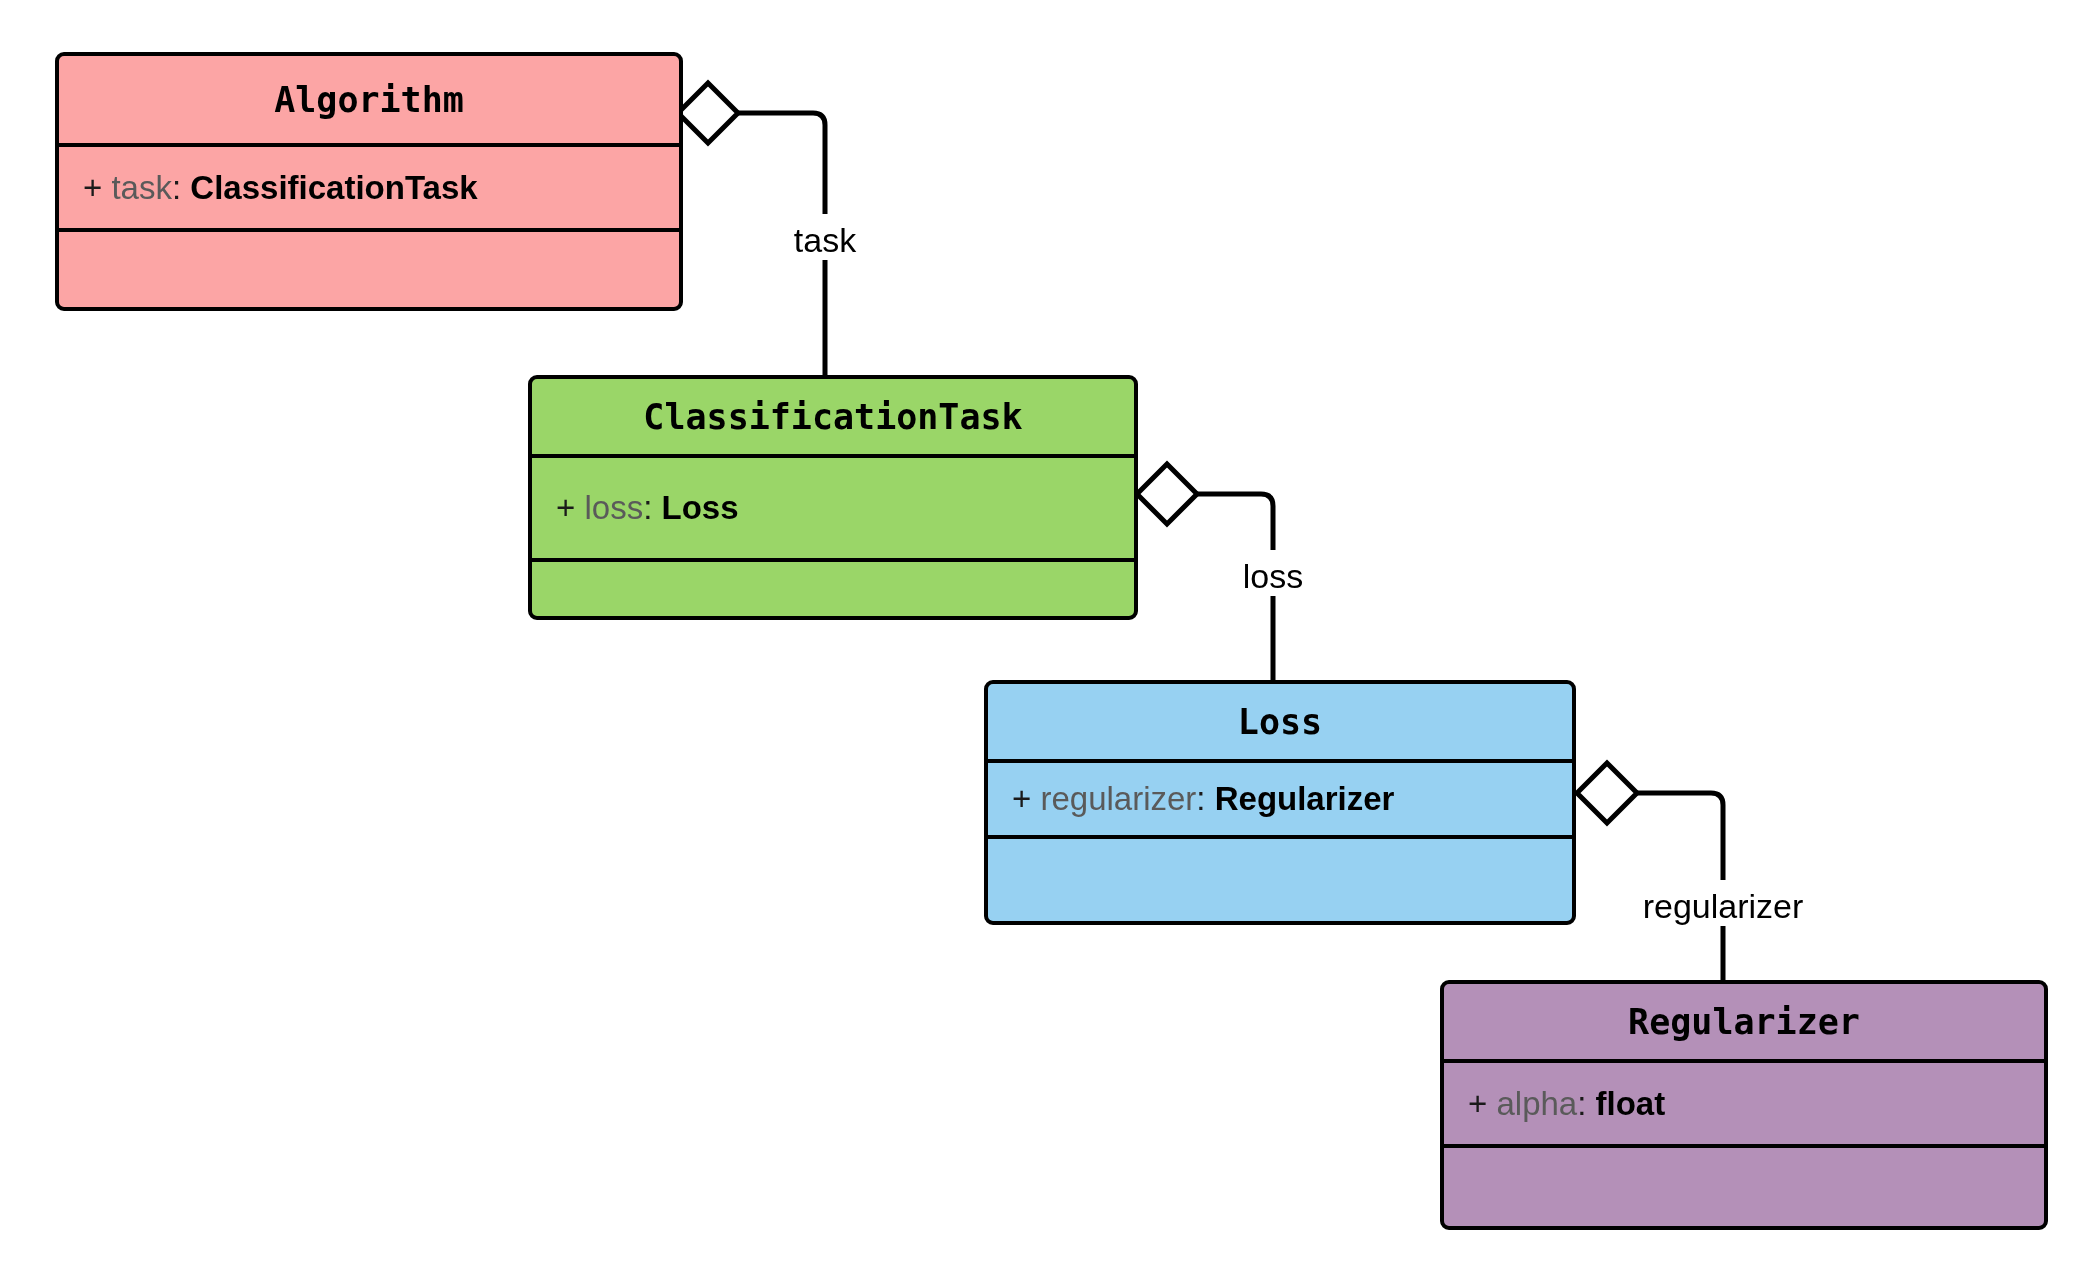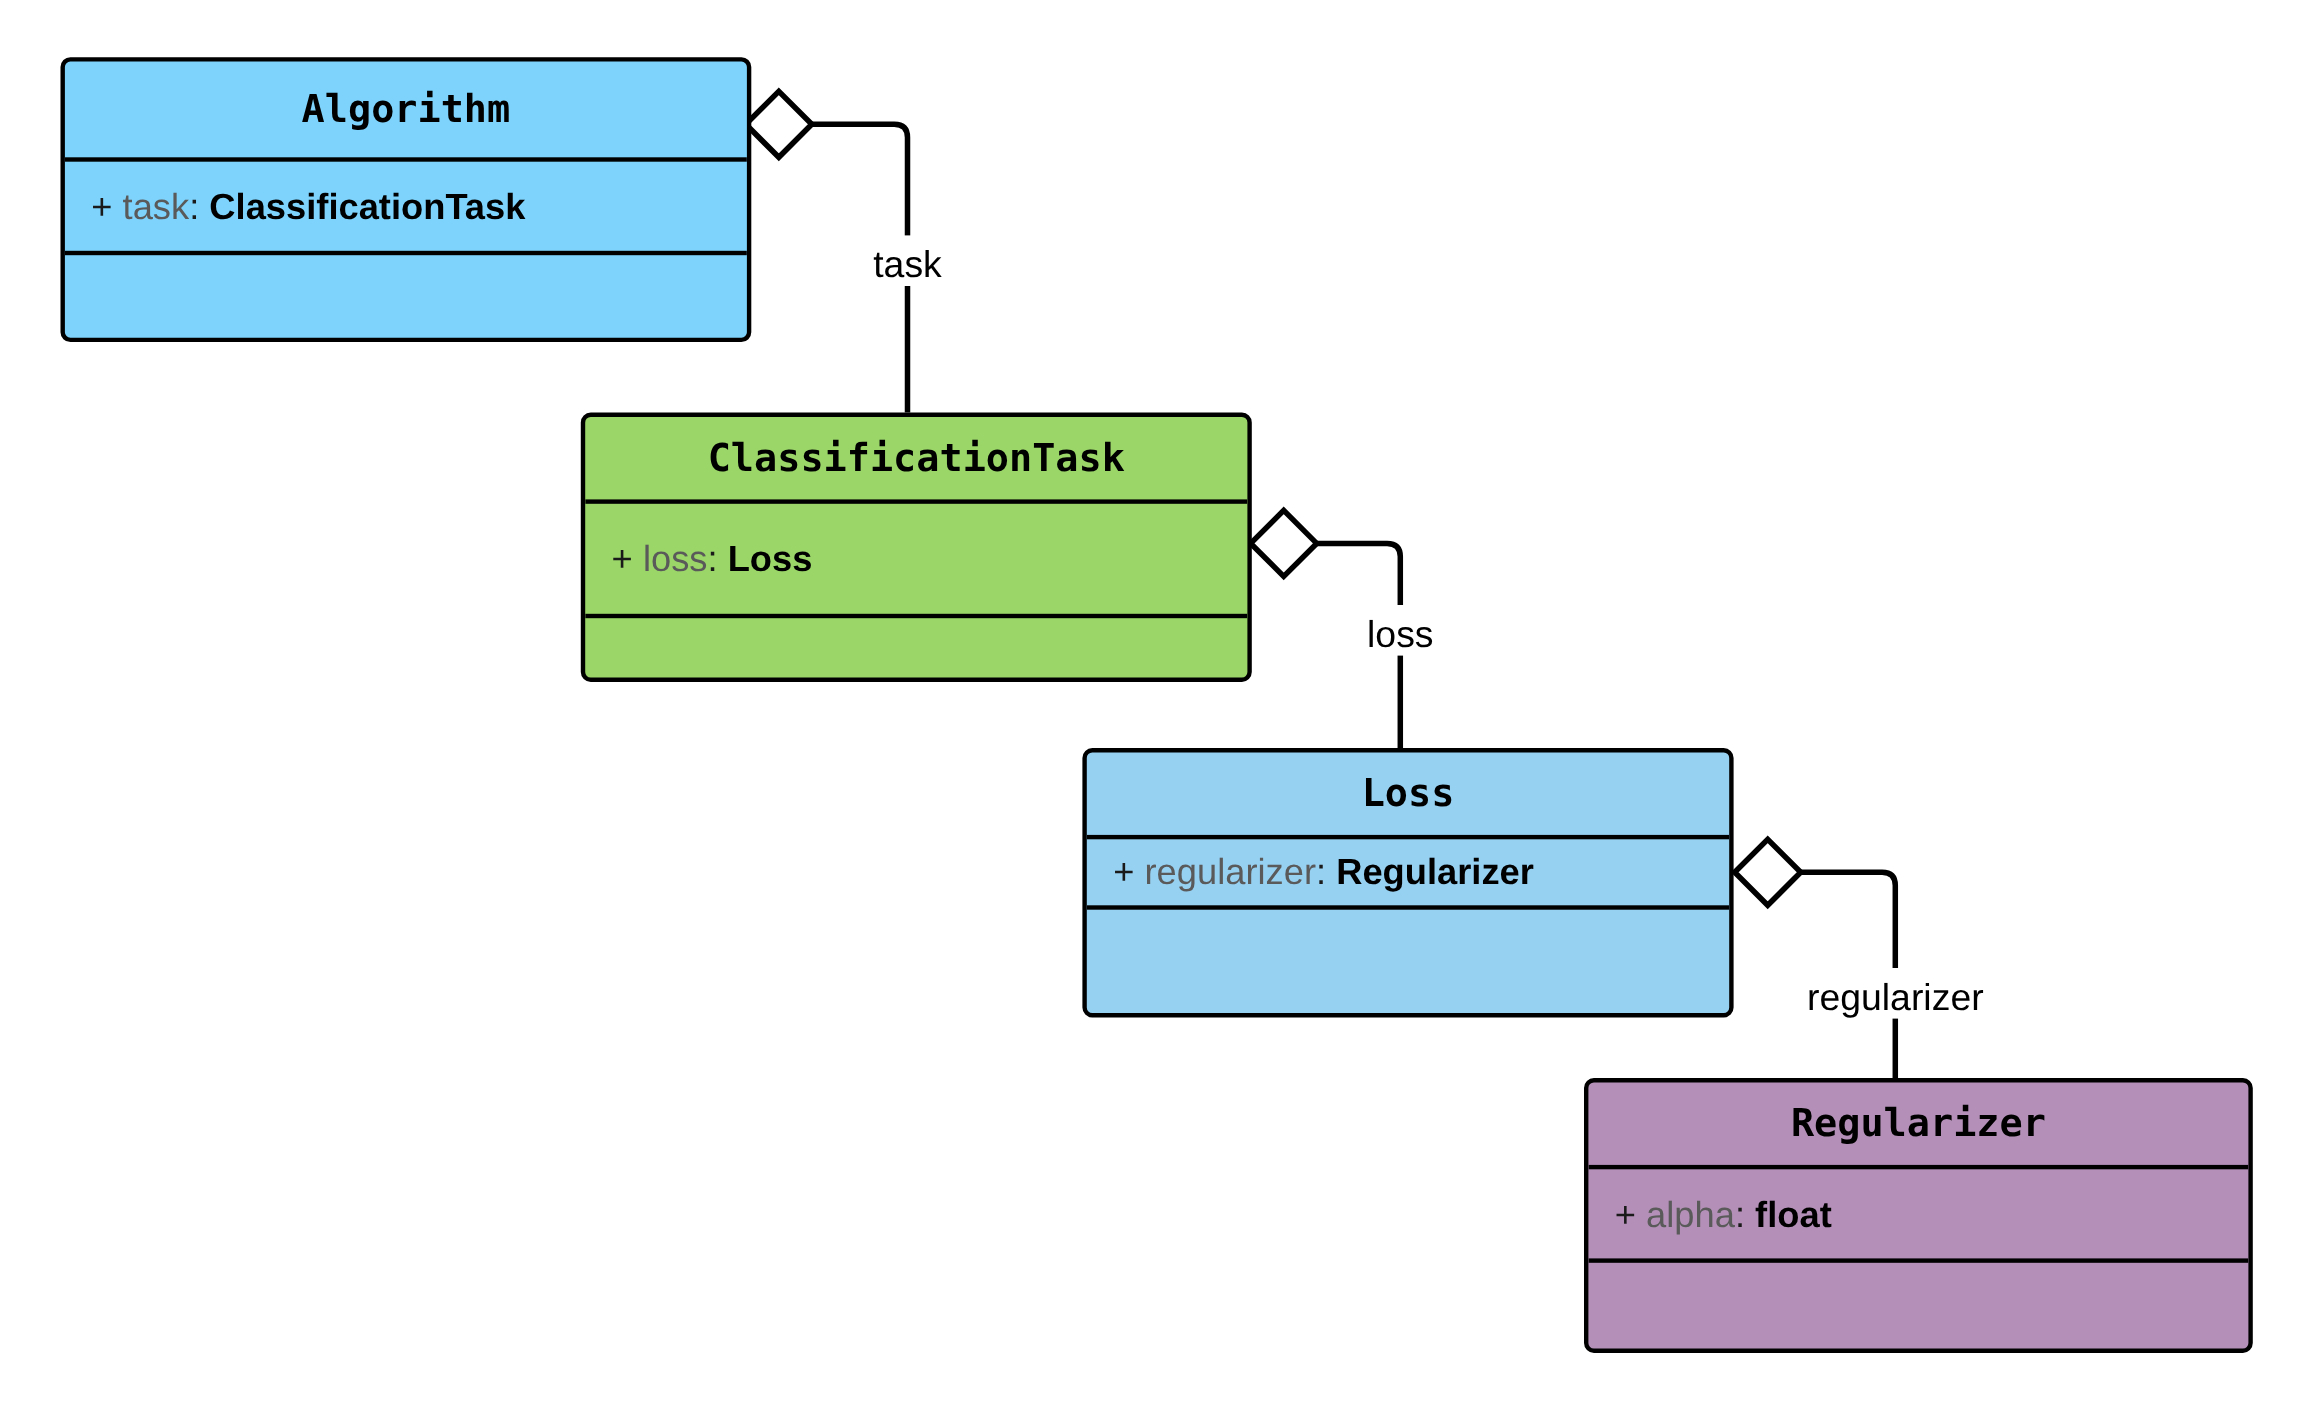--- a/index.html
+++ b/index.html
@@ -128,37 +128,37 @@
       </g>
       <g>
         <path class="edge-path" d="M 1637 793 L 1711 793 Q 1723 793 1723 805 L 1723 980"></path>
         <polygon class="edge-diamond" points="1577,793 1607,763 1637,793 1607,823"></polygon>
         <rect class="edge-label-bg" x="1615" y="880" width="216" height="46"></rect>
         <text class="edge-label" x="1723" y="918">regularizer</text>
       </g>
     </svg>
 
   <div id="boxes">
-      <div class="uml-class" style="left: 55px; top: 52px; width: 628px; height: 259px; background: #7dd3fc;">
+      <div class="uml-class" style="left: 55px; top: 52px; width: 628px; height: 259px; background: #fca5a5;">
         <div class="uml-header" style="height: 91px;">Algorithm</div>
         <div class="uml-attrs" style="height: 85px;">
           <div class="uml-attr-row"><span class="attr-vis">+</span> <span class="attr-name">task</span><span class="attr-colon">:</span> <span class="attr-type">ClassificationTask</span></div>
         </div>
         <div class="uml-methods"></div>
       </div>
       <div class="uml-class" style="left: 528px; top: 375px; width: 610px; height: 245px; background: rgb(154, 214, 104);">
         <div class="uml-header" style="height: 79px;">ClassificationTask</div>
         <div class="uml-attrs" style="height: 104px;">
           <div class="uml-attr-row"><span class="attr-vis">+</span> <span class="attr-name">loss</span><span class="attr-colon">:</span> <span class="attr-type">Loss</span></div>
         </div>
         <div class="uml-methods"></div>
       </div>
       <div class="uml-class" style="left: 984px; top: 680px; width: 592px; height: 245px; background: rgb(151, 209, 242);">
         <div class="uml-header" style="height: 79px;">Loss</div>
-        <div class="uml-attrs" style="height: 64px;">
+        <div class="uml-attrs" style="height: 76px;">
           <div class="uml-attr-row"><span class="attr-vis">+</span> <span class="attr-name">regularizer</span><span class="attr-colon">:</span> <span class="attr-type">Regularizer</span></div>
         </div>
         <div class="uml-methods"></div>
       </div>
       <div class="uml-class" style="left: 1440px; top: 980px; width: 608px; height: 250px; background: rgb(180, 144, 184);">
         <div class="uml-header" style="height: 79px;">Regularizer</div>
         <div class="uml-attrs" style="height: 85px;">
           <div class="uml-attr-row"><span class="attr-vis">+</span> <span class="attr-name">alpha</span><span class="attr-colon">:</span> <span class="attr-type">float</span></div>
         </div>
         <div class="uml-methods"></div>

